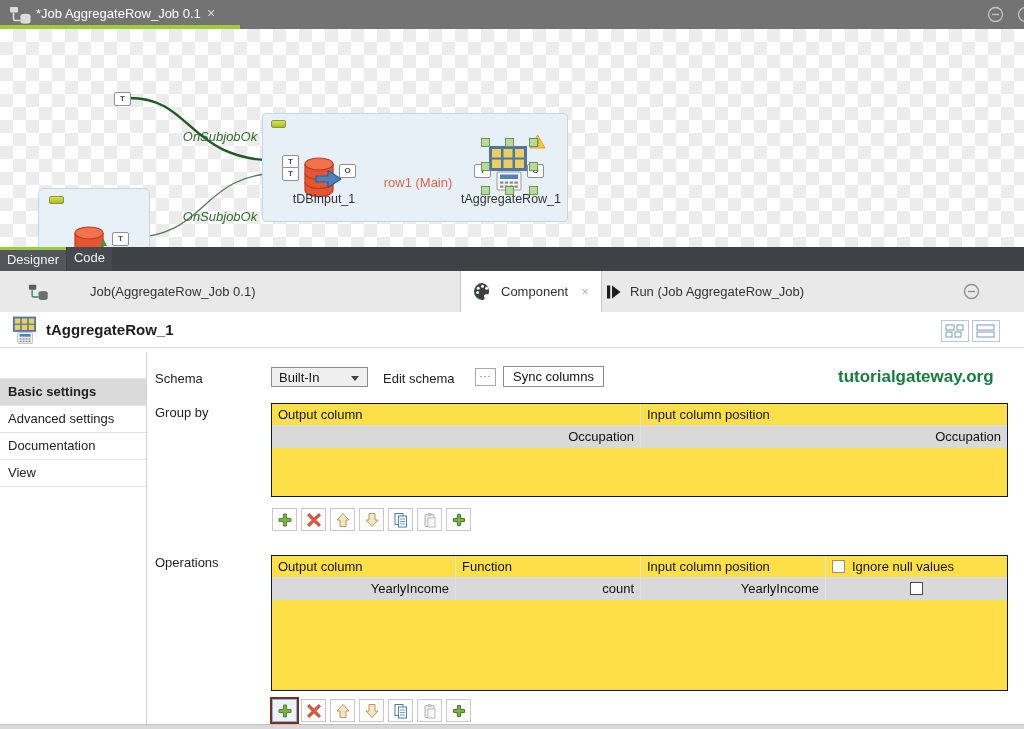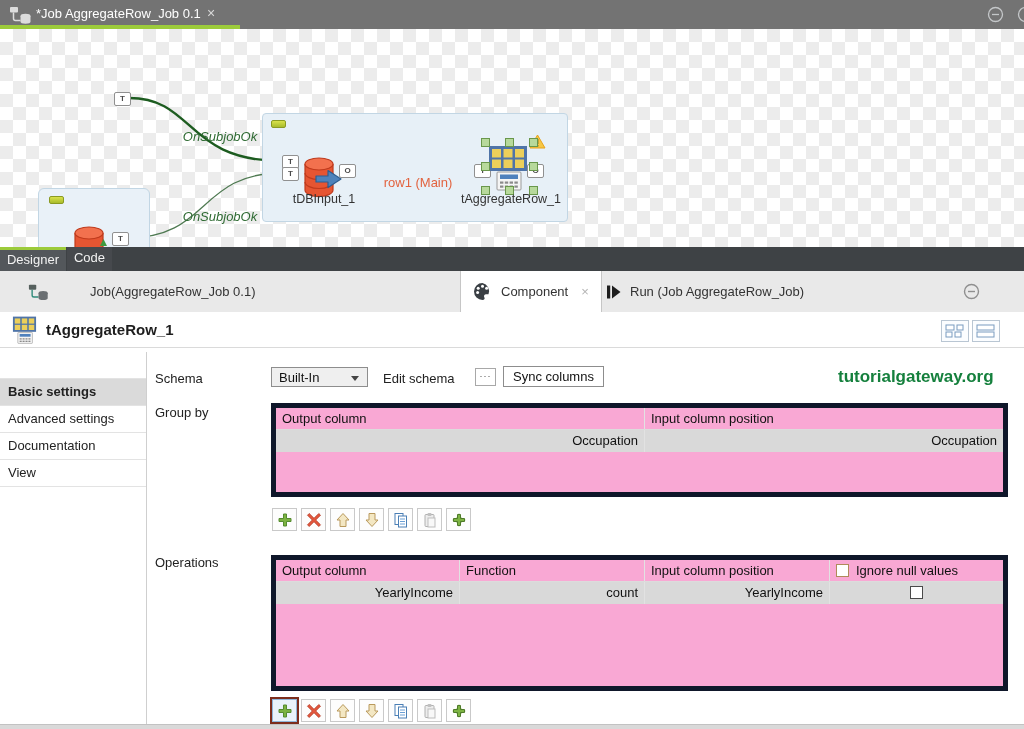--- a/index.html
+++ b/index.html
@@ -66,21 +66,21 @@
   .flabel{position:absolute;font-size:13px;color:#222;}
   #schema-select{position:absolute;left:123px;top:19px;width:97px;height:20px;background:#efefef;border:1px solid #8d8d8d;
     box-sizing:border-box;font-size:13px;color:#111;padding:2px 0 0 7px;cursor:pointer;}
   #schema-select .chev{position:absolute;right:8px;top:8px;width:0;height:0;border-left:4px solid transparent;border-right:4px solid transparent;border-top:5px solid #444;}
   #dots-btn{position:absolute;left:327px;top:20px;width:21px;height:18px;background:#fff;border:1px solid #a8a8a8;box-sizing:border-box;
     font-size:9px;letter-spacing:1px;color:#444;text-align:center;line-height:15px;cursor:pointer;}
   #sync-btn{position:absolute;left:355px;top:18px;height:21px;background:#fff;border:1px solid #8d8d8d;box-sizing:border-box;
     font-size:13px;color:#111;padding:2px 9px 0 9px;cursor:pointer;}
   #watermark{position:absolute;left:642px;top:19px;font-size:17px;font-weight:bold;color:#15803d;margin-left:48px;}
 
-  .dtable{position:absolute;background:#f9a8d4;border:5px solid #0f172a;box-sizing:border-box;}
+  .dtable{position:absolute;background:#fde047;border:1px solid #0f172a;box-sizing:border-box;}
   .trow{display:flex;height:22px;box-sizing:border-box;}
   .thead{border-bottom:1px solid #dcdcdc;}
   .tsel{background:#d9d9d9;text-align:right;}
   .tcell{box-sizing:border-box;padding:3px 6px 0 6px;font-size:13px;color:#111;border-right:1px solid #e2e2e2;overflow:hidden;white-space:nowrap;}
   .tcell:last-child{border-right:none;}
   .cb{display:inline-block;box-sizing:border-box;background:#fff;}
   .cb.hdr{width:13px;height:13px;border:1px solid #b08a5a;vertical-align:-2px;margin-right:7px;}
   .cb.row{width:13px;height:13px;border:1px solid #4a4a4a;margin:1px auto 0 auto;display:block;}
 
   .tbar{position:absolute;display:flex;gap:4px;}

